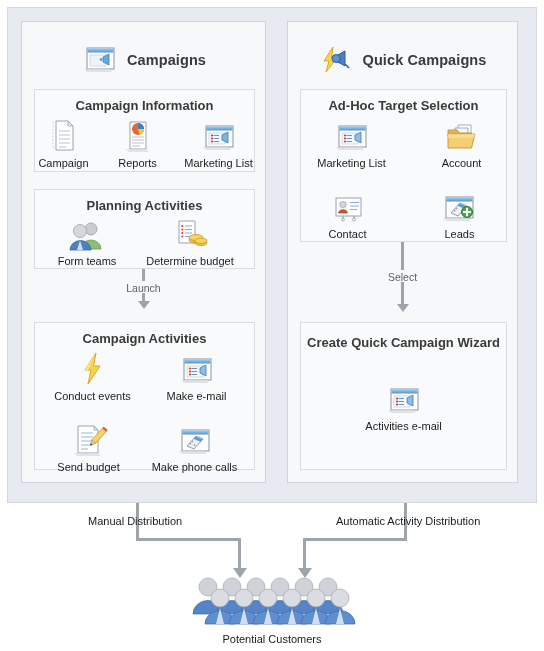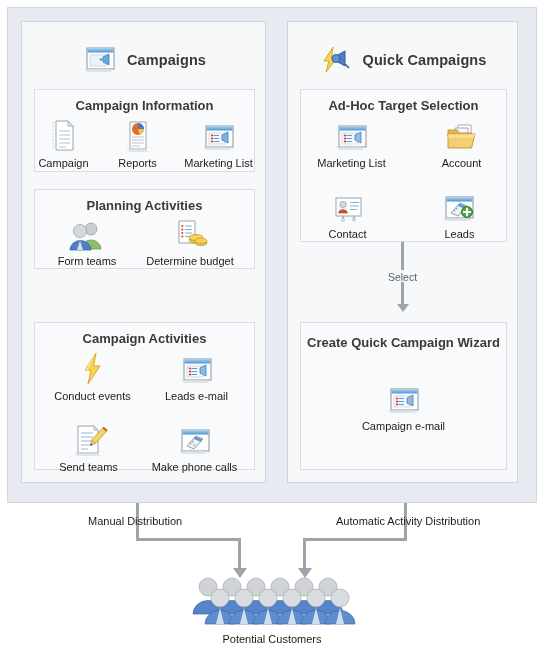--- a/index.html
+++ b/index.html
@@ -234,20 +234,26 @@
                 <ellipse cx="31" cy="22.8" rx="6" ry="2.6" fill="#f7d45f" stroke="#c79a23" stroke-width=".8"></ellipse>
               </svg>
             </span>
             <span class="lbl">Determine budget</span>
           </div>
 
         </div>
       </div>
     </div>
 
+    <div class="vflow" style="left:0;top:247px;width:100%;">
+      <div class="stem" style="height:14px;"></div>
+      <div class="flabel">Launch</div>
+      <div class="stem" style="height:8px;"></div>
+      <div class="arrowhead-down"></div>
+    </div>
 
     <div class="group" id="g-campaign-acts" style="left:12px;top:300px;width:221px;height:148px;">
       <div class="group-title">Campaign Activities</div>
       <div class="items" style="top:26px;">
         <div class="row" style="gap:30px;">
           <div class="item" style="width:74px;">
             <span class="icon-wrap">
               <svg width="32" height="36" viewBox="0 0 32 36">
                 <path d="M19 2 L8 19 h6 L11 33 L23 15 h-6.5 z" fill="#f7d44e" stroke="#d8a827" stroke-width="1" stroke-linejoin="round"></path>
                 <path d="M19 2 L8 19 h3 L17 6 z" fill="#fbe88f" opacity=".9"></path>
@@ -274,21 +280,21 @@
                     <circle cx="11" cy="19.5" r="1.1"></circle>
                 </g>
                 <g stroke="#3e7fc1" stroke-width=".8">
                   <line x1="12.5" y1="13.5" x2="18" y2="13.5"></line>
                   <line x1="12.5" y1="16.5" x2="18" y2="16.5"></line>
                   <line x1="12.5" y1="19.5" x2="18" y2="19.5"></line>
                 </g>
                 <path d="M2 25 L27 25 L30 28 L5 28 Z" fill="#d8dde3" opacity=".8"></path>
               </svg>
             </span>
-            <span class="lbl">Leads e-mail</span>
+            <span class="lbl">Make e-mail</span>
           </div>
         </div>
         <div class="row" style="gap:26px;margin-top:18px;">
           <div class="item" style="width:74px;">
             <span class="icon-wrap">
               <svg width="34" height="36" viewBox="0 0 34 36">
                 <path d="M6 4 h16 l4 4 v23 h-20 z" fill="#ffffff" stroke="#9aa4ae" stroke-width="1"></path>
                 <path d="M22 4 l4 4 h-4 z" fill="#e4e9ee" stroke="#9aa4ae" stroke-width=".8"></path>
                 <g stroke="#8fb8e0" stroke-width="1">
                   <line x1="9" y1="11" x2="21" y2="11"></line>
@@ -299,21 +305,21 @@
                 </g>
                 <g transform="rotate(42 25 16)">
                   <rect x="22.5" y="4" width="5" height="17" fill="#f5d56a" stroke="#c79a23" stroke-width=".8"></rect>
                   <path d="M22.5 21 L25 26 L27.5 21 Z" fill="#e8c9a0" stroke="#b79a6f" stroke-width=".7"></path>
                   <path d="M23.6 24 L25 26 L26.4 24 Z" fill="#4a4a4a"></path>
                   <rect x="22.5" y="3" width="5" height="2.2" fill="#d45a3a"></rect>
                 </g>
                 <path d="M2 31 L26 31 L29 34 L5 34 Z" fill="#d8dde3" opacity=".75"></path>
               </svg>
             </span>
-            <span class="lbl">Send teams</span>
+            <span class="lbl">Send budget</span>
           </div>
           <div class="item" style="width:86px;">
             <span class="icon-wrap">
               <svg width="36" height="32" viewBox="0 0 36 32">
                 <defs>
                   <linearGradient id="winbar4" x1="0" y1="0" x2="0" y2="1">
                     <stop offset="0" stop-color="#9fd0f0"></stop>
                       <stop offset="1" stop-color="#4d94d4"></stop>
                   </linearGradient>
                 </defs>
@@ -476,21 +482,21 @@
                     <circle cx="11" cy="19.5" r="1.1"></circle>
                 </g>
                 <g stroke="#3e7fc1" stroke-width=".8">
                   <line x1="12.5" y1="13.5" x2="18" y2="13.5"></line>
                   <line x1="12.5" y1="16.5" x2="18" y2="16.5"></line>
                   <line x1="12.5" y1="19.5" x2="18" y2="19.5"></line>
                 </g>
                 <path d="M2 25 L27 25 L30 28 L5 28 Z" fill="#d8dde3" opacity=".8"></path>
               </svg>
             </span>
-            <span class="lbl">Campaign e-mail</span>
+            <span class="lbl">Activities e-mail</span>
           </div>
         </div>
       </div>
     </div>
   </div>
 
   <div class="connector" style="left:136px;top:503px;width:3px;height:38px;"></div>
 
   <div class="connector" style="left:136px;top:538px;width:105px;height:3px;"></div>
 

